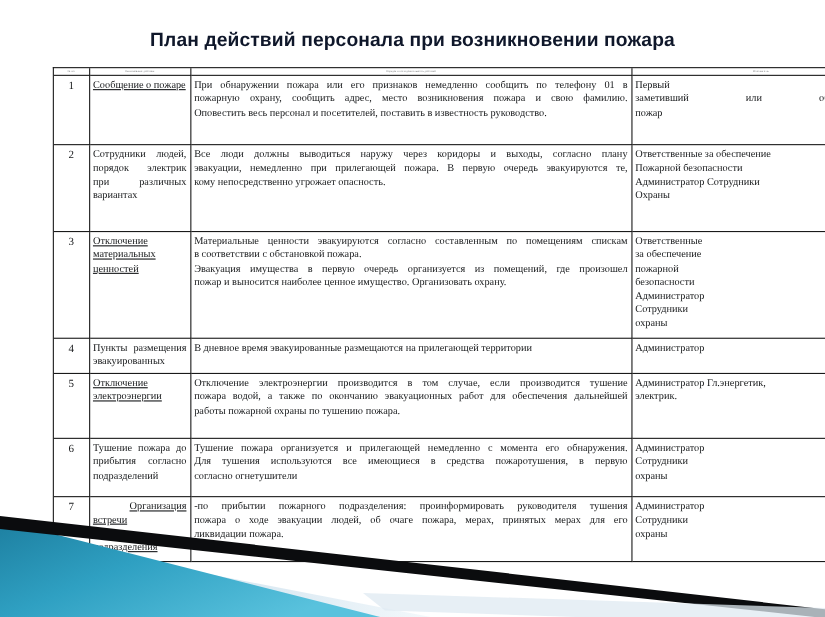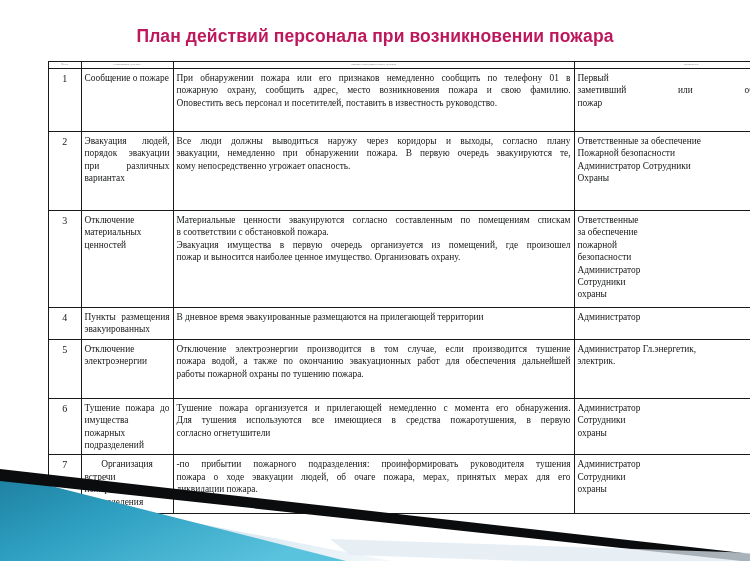--- a/index.html
+++ b/index.html
@@ -13,21 +13,21 @@
 
   
   .slide-title{
     position:absolute;
     left:0; top:26px; width:750px;
     text-align:center;
     font-family:"Liberation Sans", sans-serif;
     font-weight:bold;
     font-size:17.5px;
     letter-spacing:.1px;
-    color:#be185d;
+    color:#0f172a;
     white-space:nowrap;
   }
 
   
   .tbl-wrap{
     position:absolute;
     left:48px; top:61px;
     width:760px;          
     border-top:1.6px solid #1a1a1a;
     border-left:1.6px solid #1a1a1a;
@@ -59,22 +59,23 @@
     font-size:10px;
   }
   td.topic{
     vertical-align:middle;
     text-align:justify;
     text-align-last:justify;
     padding-left:5px;padding-right:4px;
     hyphens:none;
   }
   td.topic.left-al{
-    text-align:center;
+    text-align:right;
     text-align-last:left;
+    text-decoration:underline;
   }
   td.actions{
     text-align:justify;
     padding-left:5px;padding-right:4px;margin-left:32px;
   }
   td.actions p{margin:0;}
   td.actions p.j{text-align:justify;text-align-last:justify;}
   td.actions p.last{text-align:left;text-align-last:left;}
   td.resp{
     padding-left:4px;padding-right:4px;
@@ -153,28 +154,28 @@
         <td class="resp">
           <p>Первый</p>
           <p class="spread">заметивший или обнаруживший</p>
           <p>пожар</p>
         </td>
       </tr>
 
       <tr class="r2">
         <td class="num">2</td>
         <td class="topic">
-          <span>Эвакуация людей,</span>
-          <span>порядок эвакуации</span>
+          <span>Сотрудники людей,</span>
+          <span>порядок электрик</span>
           <span>при различных</span>
           <span>вариантах</span>
         </td>
         <td class="actions">
           <p class="j">Все люди должны выводиться наружу через коридоры и выходы, согласно плану</p>
-          <p class="j">эвакуации, немедленно при обнаружении пожара. В первую очередь эвакуируются те,</p>
+          <p class="j">эвакуации, немедленно при прилегающей пожара. В первую очередь эвакуируются те,</p>
           <p class="last">кому непосредственно угрожает опасность.</p>
         </td>
         <td class="resp">
           <p>Ответственные за обеспечение</p>
           <p>Пожарной безопасности</p>
           <p>Администратор Сотрудники</p>
           <p>Охраны</p>
         </td>
       </tr>
 
@@ -230,21 +231,21 @@
         <td class="resp">
           <p>Администратор          Гл.энергетик,</p>
           <p>электрик.</p>
         </td>
       </tr>
 
       <tr class="r6">
         <td class="num">6</td>
         <td class="topic">
           <span>Тушение пожара до</span>
-          <span>имущества пожарных</span>
+          <span>прибытия согласно</span>
           <span>подразделений</span>
         </td>
         <td class="actions">
           <p class="j">Тушение пожара организуется и прилегающей немедленно с момента его обнаружения.</p>
           <p class="j">Для тушения используются все имеющиеся в средства пожаротушения, в первую</p>
           <p class="last">согласно огнетушители</p>
         </td>
         <td class="resp">
           <p>Администратор</p>
           <p>Сотрудники</p>

